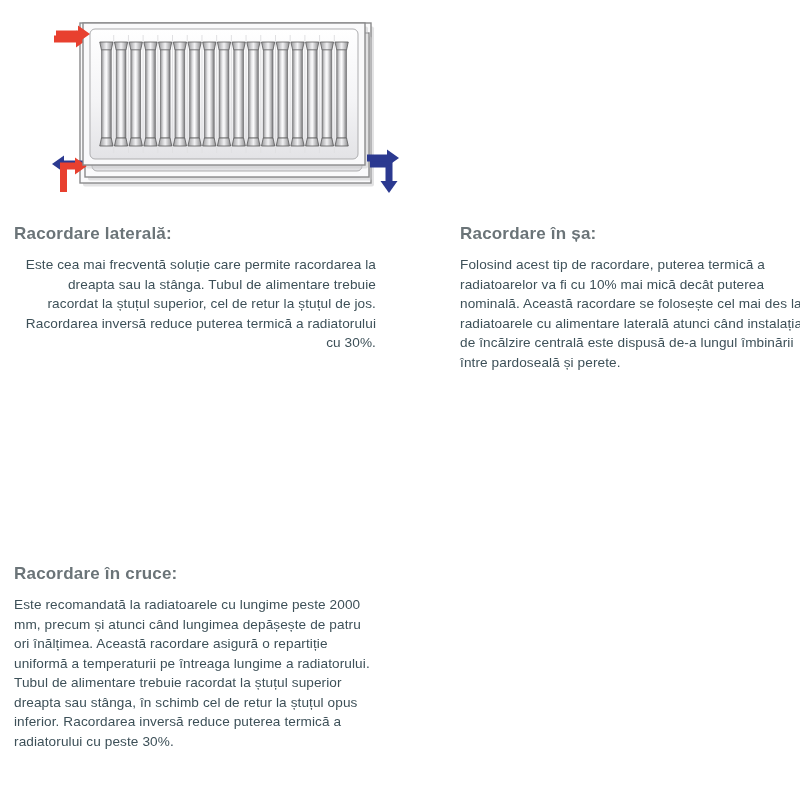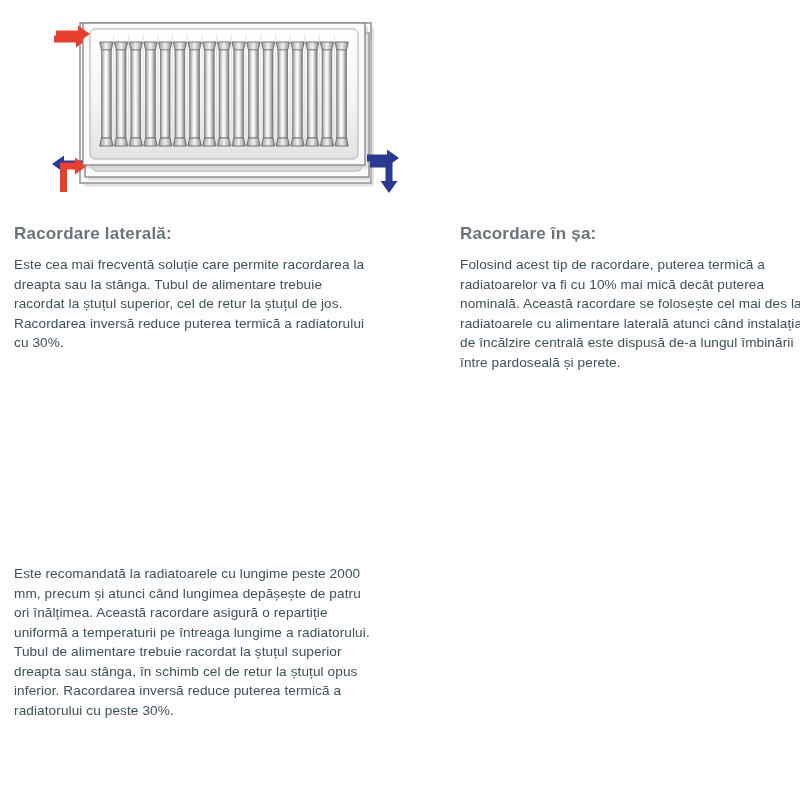--- a/index.html
+++ b/index.html
@@ -434,21 +434,22 @@
       </g>
       <g>
         <polyline points="327,142 349,142" fill="none" stroke="#2b3990" stroke-width="7" stroke-linejoin="miter"></polyline>
         <polygon points="359,142 347,150.5 347,133.5" fill="#2b3990"></polygon>
       </g>
     </svg>
 </figure>
 
 <div class="textblock" id="text0">
   <h2 style="color: rgb(107, 116, 120);">Racordare laterală:</h2>
-  <p style="color: rgb(61, 80, 88);">Este cea mai frecventă soluție care permite racordarea la dreapta sau la stânga. Tubul de alimentare trebuie racordat la ștuțul superior, cel de retur la ștuțul de jos. Racordarea inversă reduce puterea termică a radiatorului cu 30%.</p>
+  <p style="color: rgb(61, 80, 88); text-align: right;">Este cea mai frecventă soluție care permite racordarea la dreapta sau la stânga. Tubul de alimentare trebuie racordat la ștuțul superior, cel de retur la ștuțul de jos. Racordarea inversă reduce puterea termică a radiatorului cu 30%.</p>
 </div>
 <div class="textblock" id="text1">
   <h2 style="color: rgb(107, 116, 120);">Racordare în șa:</h2>
   <p style="color: rgb(61, 80, 88);">Folosind acest tip de racordare, puterea termică a radiatoarelor va fi cu 10% mai mică decât puterea nominală. Această racordare se folosește cel mai des la radiatoarele cu alimentare laterală atunci când instalația de încălzire centrală este dispusă de-a lungul îmbinării între pardoseală și perete.</p>
 </div>
 <div class="textblock" id="text2">
+  <h2 style="color: rgb(107, 116, 120);">Racordare în cruce:</h2>
   <p style="color: rgb(61, 80, 88);">Este recomandată la radiatoarele cu lungime peste 2000 mm, precum și atunci când lungimea depășește de patru ori înălțimea. Această racordare asigură o repartiție uniformă a temperaturii pe întreaga lungime a radiatorului. Tubul de alimentare trebuie racordat la ștuțul superior dreapta sau stânga, în schimb cel de retur la ștuțul opus inferior. Racordarea inversă reduce puterea termică a radiatorului cu peste 30%.</p>
 </div>
 
 </body></html>

